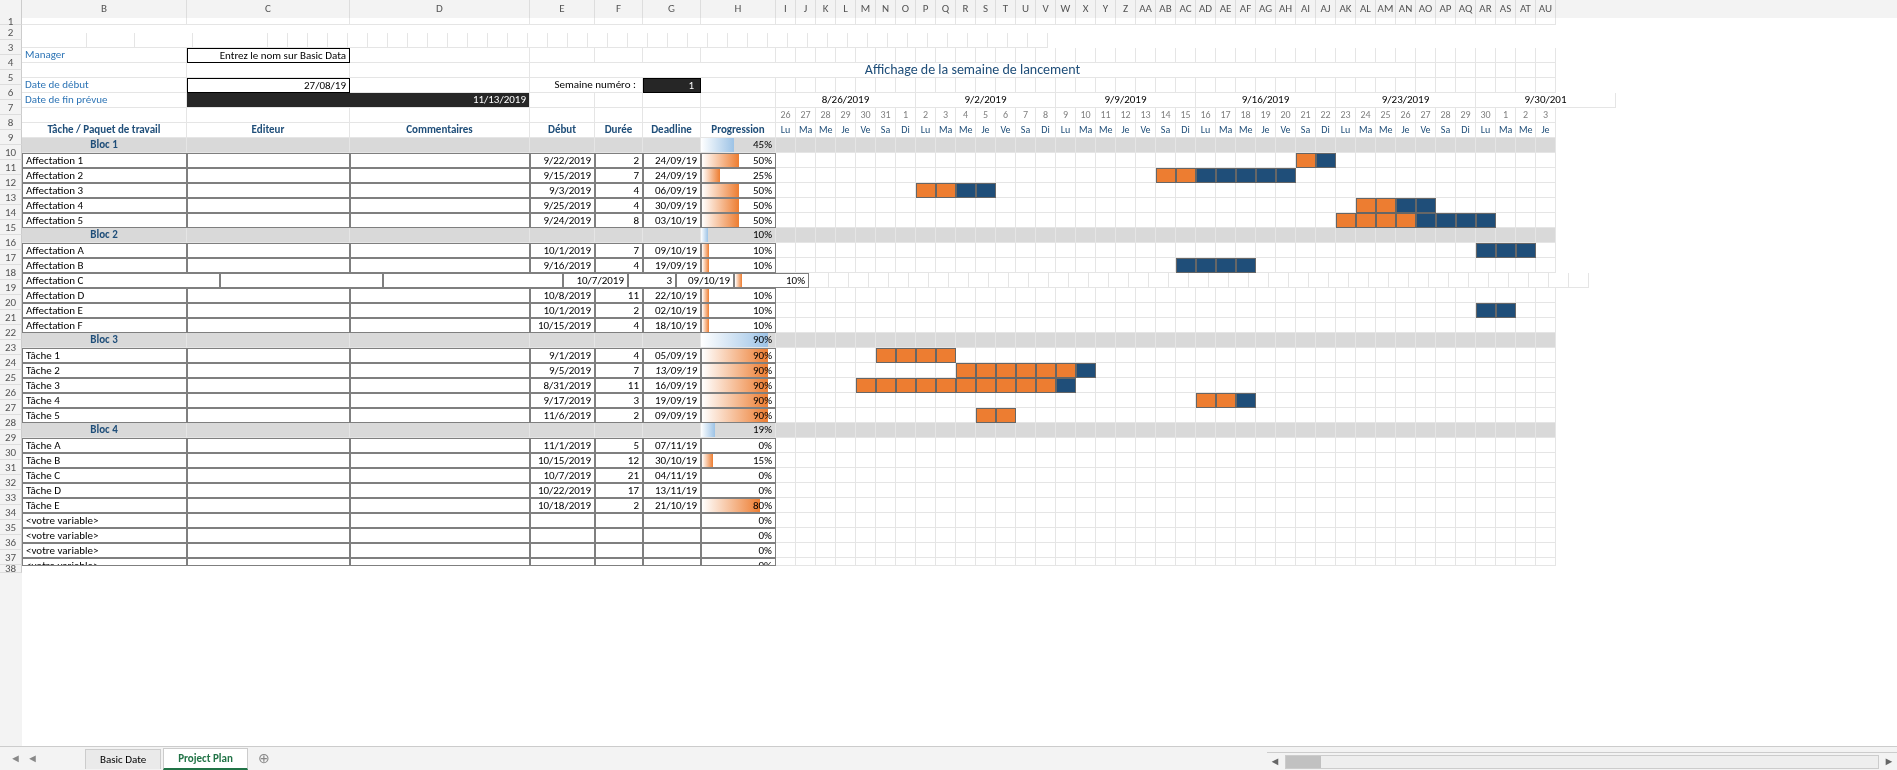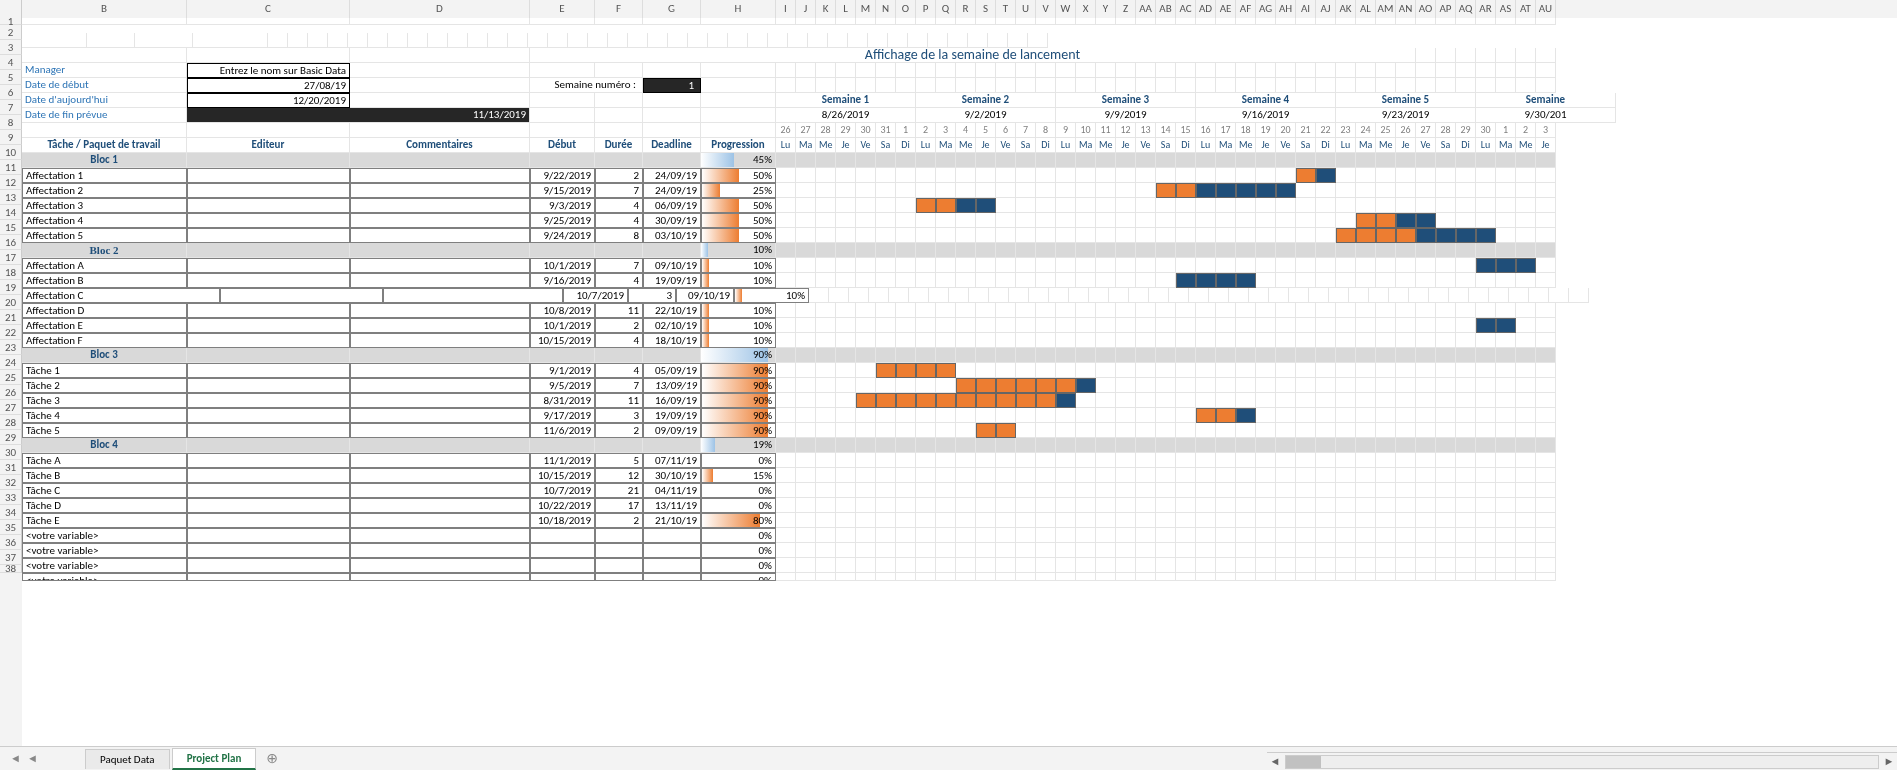--- a/index.html
+++ b/index.html
@@ -278,33 +278,20 @@
         <div class="cell" style="width: 20px;"></div>
         <div class="cell" style="width: 20px;"></div>
         <div class="cell" style="width: 20px;"></div>
         <div class="cell" style="width: 20px;"></div>
         <div class="cell" style="width: 20px;"></div>
         <div class="cell" style="width: 20px;"></div>
         <div class="cell" style="width: 20px;"></div>
         <div class="cell" style="width: 20px;"></div>
       </div>
       <div class="row">
-        <div class="cell" style="width: 165px;"></div>
-        <div class="cell" style="width: 163px;"></div>
-        <div class="cell" style="width: 180px;"></div>
-        <div class="cell display-title" style="width: 886px;">Affichage de la semaine de lancement</div>
-        <div class="cell" style="width: 20px;"></div>
-        <div class="cell" style="width: 20px;"></div>
-        <div class="cell" style="width: 20px;"></div>
-        <div class="cell" style="width: 20px;"></div>
-        <div class="cell" style="width: 20px;"></div>
-        <div class="cell" style="width: 20px;"></div>
-        <div class="cell" style="width: 20px;"></div>
-      </div>
-      <div class="row">
         <div class="cell lbl-blue" style="width: 165px;">Manager</div>
         <div class="cell border-box right" style="width: 163px;">Entrez le nom sur Basic Data</div>
         <div class="cell" style="width: 180px;"></div>
         <div class="cell" style="width: 65px;"></div>
         <div class="cell" style="width: 48px;"></div>
         <div class="cell" style="width: 58px;"></div>
         <div class="cell" style="width: 75px;"></div>
         <div class="cell" style="width: 20px;"></div>
         <div class="cell" style="width: 20px;"></div>
         <div class="cell" style="width: 20px;"></div>
@@ -339,20 +326,33 @@
         <div class="cell" style="width: 20px;"></div>
         <div class="cell" style="width: 20px;"></div>
         <div class="cell" style="width: 20px;"></div>
         <div class="cell" style="width: 20px;"></div>
         <div class="cell" style="width: 20px;"></div>
         <div class="cell" style="width: 20px;"></div>
         <div class="cell" style="width: 20px;"></div>
         <div class="cell" style="width: 20px;"></div>
       </div>
       <div class="row">
+        <div class="cell" style="width: 165px;"></div>
+        <div class="cell" style="width: 163px;"></div>
+        <div class="cell" style="width: 180px;"></div>
+        <div class="cell display-title" style="width: 886px;">Affichage de la semaine de lancement</div>
+        <div class="cell" style="width: 20px;"></div>
+        <div class="cell" style="width: 20px;"></div>
+        <div class="cell" style="width: 20px;"></div>
+        <div class="cell" style="width: 20px;"></div>
+        <div class="cell" style="width: 20px;"></div>
+        <div class="cell" style="width: 20px;"></div>
+        <div class="cell" style="width: 20px;"></div>
+      </div>
+      <div class="row">
         <div class="cell lbl-blue" style="width: 165px;">Date de début</div>
         <div class="cell border-box right" style="width: 163px;">27/08/19</div>
         <div class="cell" style="width: 180px;"></div>
         <div class="cell sem-lbl" style="width: 113px;">Semaine numéro :</div>
         <div class="cell sem-val" style="width: 58px;">1</div>
         <div class="cell" style="width: 75px;"></div>
         <div class="cell" style="width: 20px;"></div>
         <div class="cell" style="width: 20px;"></div>
         <div class="cell" style="width: 20px;"></div>
         <div class="cell" style="width: 20px;"></div>
@@ -384,35 +384,20 @@
         <div class="cell" style="width: 20px;"></div>
         <div class="cell" style="width: 20px;"></div>
         <div class="cell" style="width: 20px;"></div>
         <div class="cell" style="width: 20px;"></div>
         <div class="cell" style="width: 20px;"></div>
         <div class="cell" style="width: 20px;"></div>
         <div class="cell" style="width: 20px;"></div>
         <div class="cell" style="width: 20px;"></div>
         <div class="cell" style="width: 20px;"></div>
         <div class="cell" style="width: 20px;"></div>
-      </div>
-      <div class="row">
-        <div class="cell lbl-blue" style="width: 165px;">Date d'aujourd'hui</div>
-        <div class="cell border-box right" style="width: 163px;">12/20/2019</div>
-        <div class="cell" style="width: 180px;"></div>
-        <div class="cell" style="width: 65px;"></div>
-        <div class="cell" style="width: 48px;"></div>
-        <div class="cell" style="width: 58px;"></div>
-        <div class="cell" style="width: 75px;"></div>
-        <div class="cell week-title" style="width: 140px;">Semaine 1</div>
-        <div class="cell week-title" style="width: 140px;">Semaine 2</div>
-        <div class="cell week-title" style="width: 140px;">Semaine 3</div>
-        <div class="cell week-title" style="width: 140px;">Semaine 4</div>
-        <div class="cell week-title" style="width: 140px;">Semaine 5</div>
-        <div class="cell week-title" style="width: 140px;">Semaine</div>
       </div>
       <div class="row">
         <div class="cell lbl-blue" style="width: 165px;">Date de fin prévue</div>
         <div class="cell dark-cell right" style="width: 343px;">11/13/2019</div>
         <div class="cell" style="width: 65px;"></div>
         <div class="cell" style="width: 48px;"></div>
         <div class="cell" style="width: 58px;"></div>
         <div class="cell" style="width: 75px;"></div>
         <div class="cell center" style="width: 140px;">8/26/2019</div>
         <div class="cell center" style="width: 140px;">9/2/2019</div>
@@ -799,21 +784,21 @@
         <div class="cell gantt-cell gantt-orange" style="width: 20px;"></div>
         <div class="cell gantt-cell gantt-blue" style="width: 20px;"></div>
         <div class="cell gantt-cell gantt-blue" style="width: 20px;"></div>
         <div class="cell gantt-cell gantt-blue" style="width: 20px;"></div>
         <div class="cell gantt-cell gantt-blue" style="width: 20px;"></div>
         <div class="cell" style="width: 20px;"></div>
         <div class="cell" style="width: 20px;"></div>
         <div class="cell" style="width: 20px;"></div>
       </div>
       <div class="row bloc-row">
-        <div class="cell bloc-name" style="width: 165px; font-family: Liberation Serif, serif;">Bloc 2</div>
+        <div class="cell bloc-name" style="width: 165px;">Bloc 2</div>
         <div class="cell" style="width: 163px;"></div>
         <div class="cell" style="width: 180px;"></div>
         <div class="cell" style="width: 65px;"></div>
         <div class="cell" style="width: 48px;"></div>
         <div class="cell" style="width: 58px;"></div>
         <div class="cell right" style="width: 75px;"><div class="prog-bar blue" style="width:10%"></div><span class="prog-text">10%</span></div>
         <div class="cell" style="width: 20px;"></div>
         <div class="cell" style="width: 20px;"></div>
         <div class="cell" style="width: 20px;"></div>
         <div class="cell" style="width: 20px;"></div>
@@ -1909,21 +1894,21 @@
         <div class="cell" style="width: 20px;"></div>
         <div class="cell" style="width: 20px;"></div>
       </div>
     </div>
 
   <div class="tabs">
     <div class="tab-nav">
       <span>◄</span>
       <span>◄</span>
     </div>
-    <div class="tab">Paquet Data</div>
+    <div class="tab">Basic Date</div>
     <div class="tab active">Project Plan</div>
     <div class="addtab">⊕</div>
   </div>
 
   <div class="hscroll">
     <div class="btn">◄</div>
     <div class="track">
       <div class="thumb"></div>
     </div>
     <div class="btn">►</div>

